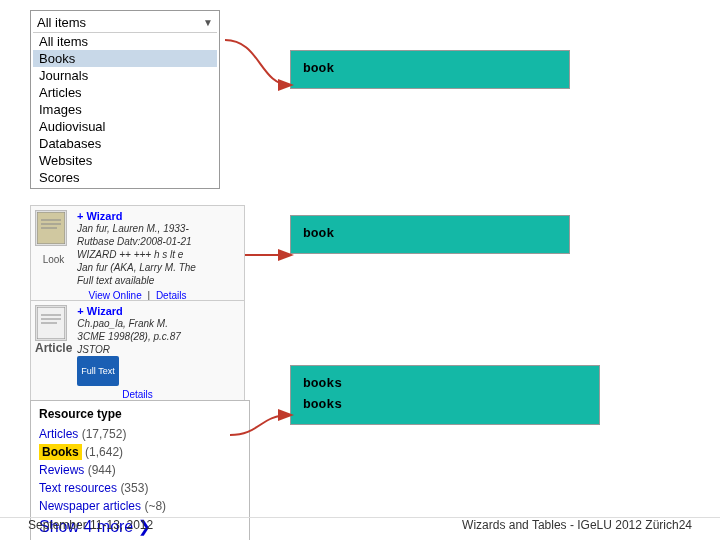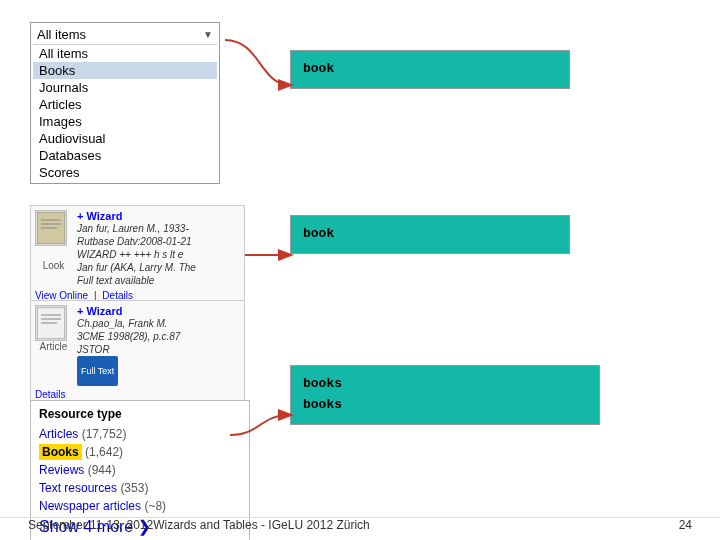--- a/index.html
+++ b/index.html
@@ -18,21 +18,20 @@
       position: absolute;
       left: 30px;
       top: 10px;
       width: 190px;
     }
 
     .dropdown-container {
       border: 1px solid #999;
       background: #fff;
       padding: 2px;
-      margin-top: 12px;
     }
 
     .dropdown-header {
       display: flex;
       justify-content: space-between;
       align-items: center;
       padding: 2px 4px;
       background: #fff;
       font-size: 13px;
     }
@@ -108,33 +107,35 @@
       color: #fff;
       font-size: 9px;
       padding: 10px 4px;
       border-radius: 2px;
     }
 
     .result-links {
       color: #00f;
       font-size: 10px;
       margin-top: 2px;
+      text-align: center;
     }
 
     .look-label {
       font-size: 10px;
       color: #555;
       text-align: center;
-      margin-top: 14px;
+      margin-top: 8px;
     }
 
     .article-label {
-      font-size: 10px;
+      font-size: 12px;
       color: #555;
       text-align: left;
+      font-weight: bold;
     }
 
     
     .facets-box {
       position: absolute;
       left: 30px;
       top: 360px;
       width: 190px;
       border: 1px solid #bbb;
       background: #fff;
@@ -192,21 +193,21 @@
       display: flex;
       justify-content: space-between;
       align-items: center;
       padding: 0 28px;
       font-size: 12px;
       color: #333;
       border-top: 1px solid #ddd;
     }
 
     .footer-title {
-      text-align: left;
+      text-align: right;
       flex: 1;
       font-size: 12px;
       color: #333;
     }
 
     .footer-page {
       font-size: 12px;
       color: #333;
     }
   </style>
@@ -221,20 +222,21 @@
     </div>
     <div class="dropdown-items">
 
     <div class="dropdown-item">All items</div>
         <div class="dropdown-item selected">Books</div>
         <div class="dropdown-item">Journals</div>
         <div class="dropdown-item">Articles</div>
         <div class="dropdown-item">Images</div>
         <div class="dropdown-item">Audiovisual</div>
         <div class="dropdown-item">Databases</div>
+        <div class="dropdown-item">Websites</div>
         <div class="dropdown-item">Scores</div>
       </div>
   </div>
 </div>
 
 <div style="position:absolute; left:30px; top:205px; width:215px;">
   <div class="result-card">
     <div class="result-card-header">
       <div style="display:flex; flex-direction:column; align-items:center; margin-right:5px;">
         <div class="result-icon">

